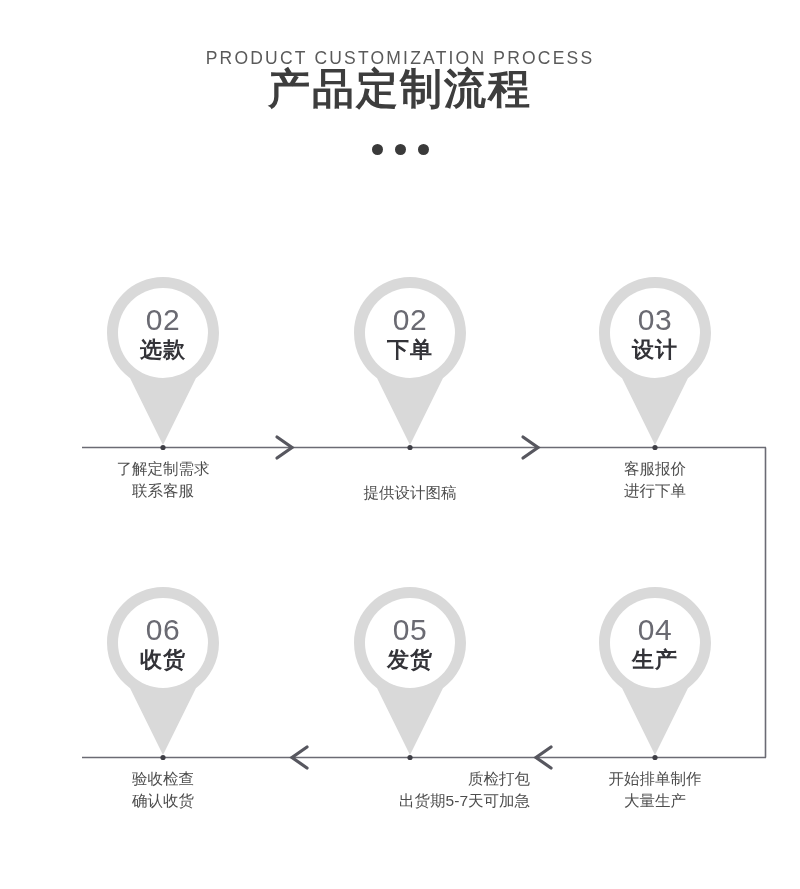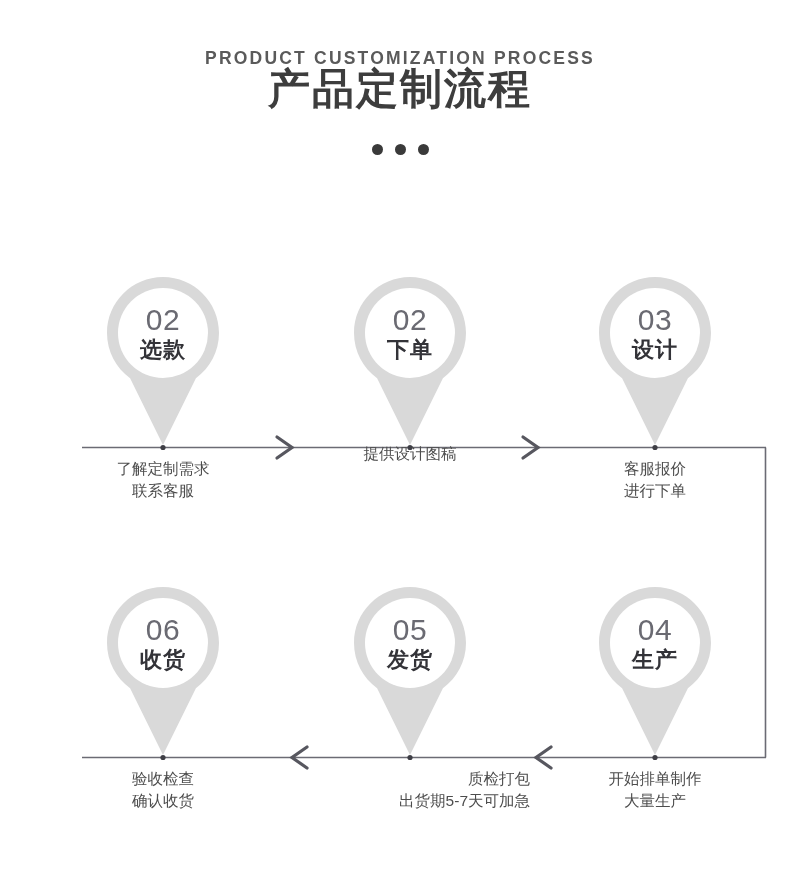--- a/index.html
+++ b/index.html
@@ -28,21 +28,21 @@
     left: 0;
     top: 0;
     width: 800px;
     text-align: center;
   }
   .eyebrow {
     margin-top: 50px;
     font-size: 17.5px;
     letter-spacing: 2.2px;
     color: #5a5a5a;
-    font-weight: 700;
+    font-weight: 400;
     line-height: 1;
     white-space: nowrap;
   }
   .maintitle {
     font-size: 42px;
     font-weight: 700;
     color: #3d3d3d;
     letter-spacing: 2px;
     line-height: 1;
     white-space: nowrap;
@@ -190,21 +190,21 @@
     <div class="pin" style="left:354px; top:277px;">
       <svg class="pin-svg" viewBox="0 0 112 168">
         <path d="M56 0 C25.1 0 0 25.1 0 56 C0 74.6 9.1 91.1 23.1 101.2 L56 168 L88.9 101.2 C102.9 91.1 112 74.6 112 56 C112 25.1 86.9 0 56 0 Z" fill="#d9d9d9"></path>
         <circle cx="56" cy="56" r="45" fill="#ffffff"></circle>
       </svg>
       <div class="pin-labels">
         <span class="pin-num">02</span>
         <span class="pin-name">下单</span>
       </div>
     </div>
-    <div class="caption" style="left:290px; top:443px; width:240px;">
+    <div class="caption" style="left:290px; top:482px; width:240px;">
       <span class="cline">提供设计图稿</span>
     </div>
 
     <div class="pin" style="left:599px; top:277px;">
       <svg class="pin-svg" viewBox="0 0 112 168">
         <path d="M56 0 C25.1 0 0 25.1 0 56 C0 74.6 9.1 91.1 23.1 101.2 L56 168 L88.9 101.2 C102.9 91.1 112 74.6 112 56 C112 25.1 86.9 0 56 0 Z" fill="#d9d9d9"></path>
         <circle cx="56" cy="56" r="45" fill="#ffffff"></circle>
       </svg>
       <div class="pin-labels">
         <span class="pin-num">03</span>

